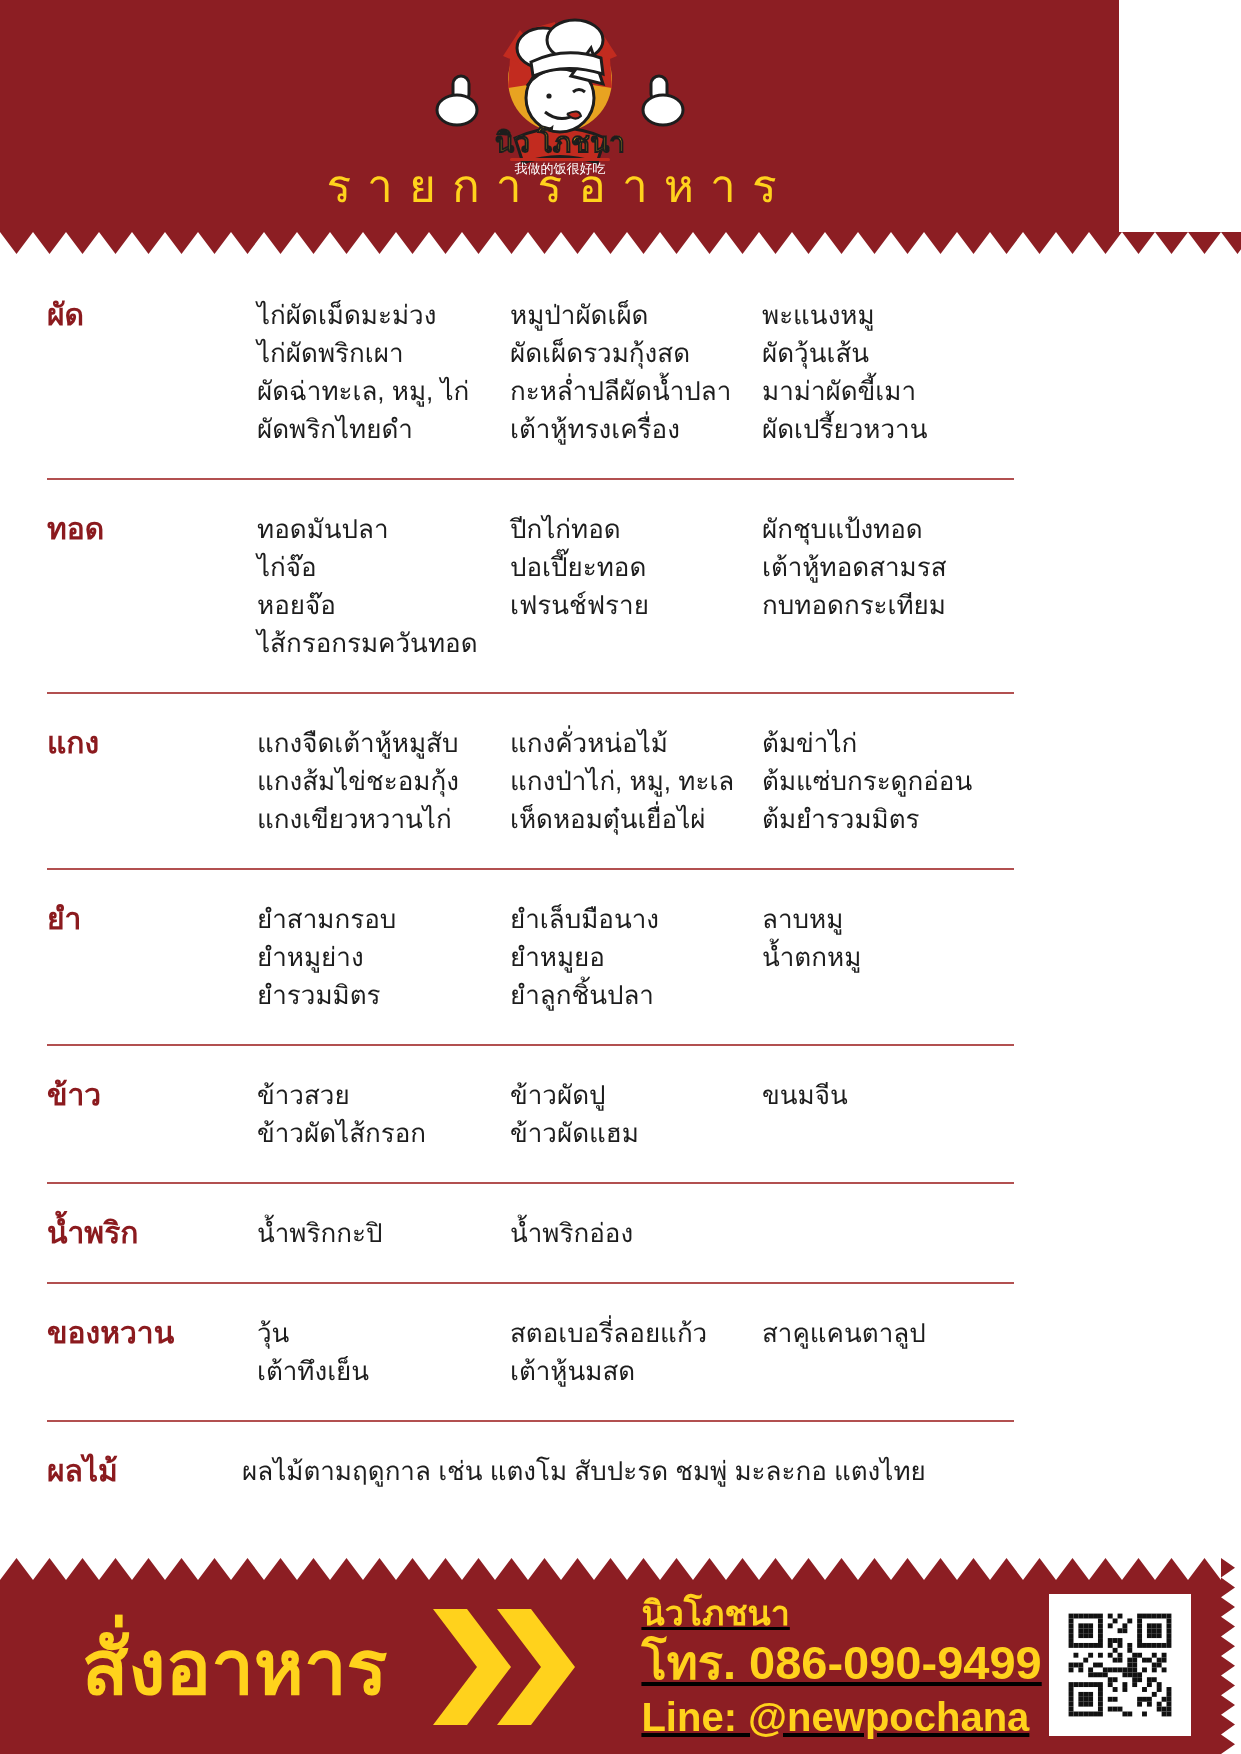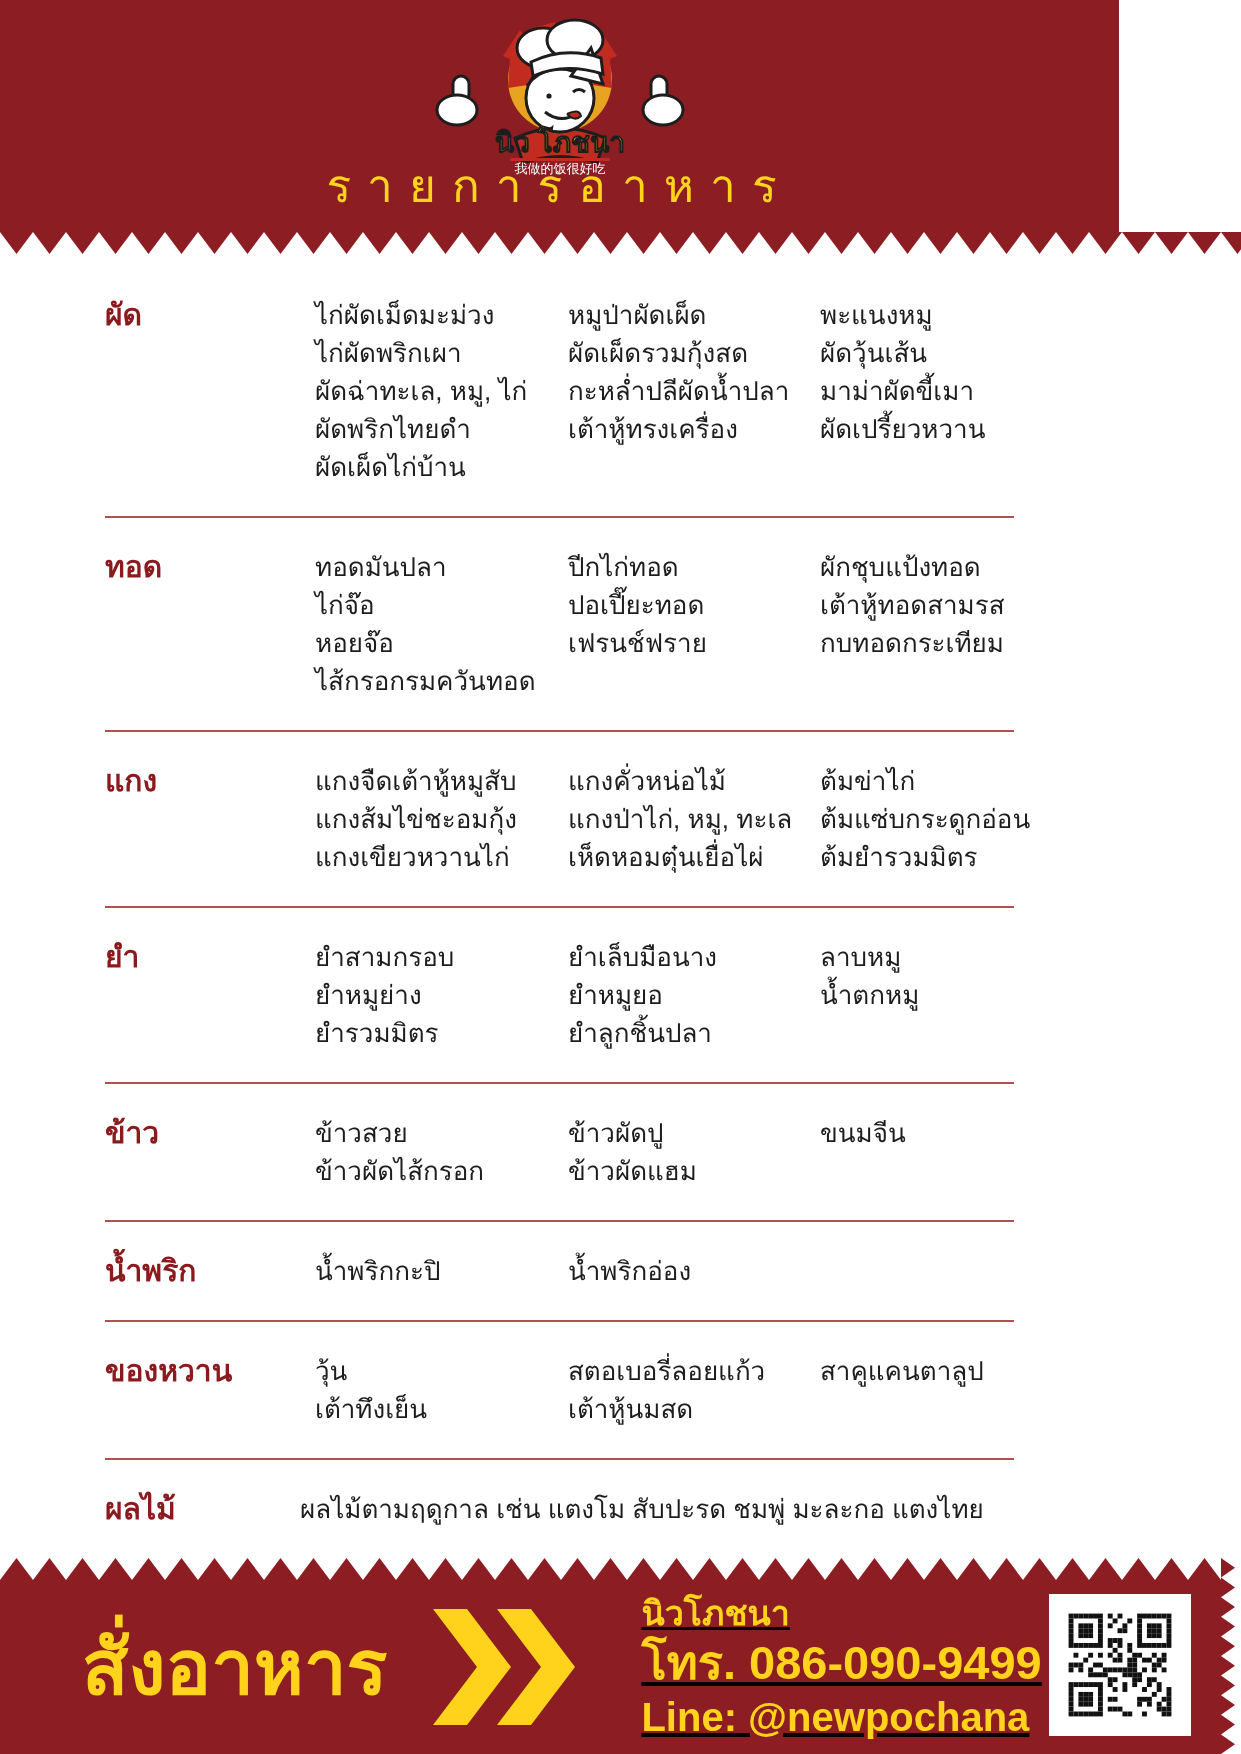--- a/index.html
+++ b/index.html
@@ -8,21 +8,21 @@
   .page { position:relative; width:1119px; height:1754px; background:#fff; }
 
   
   .header-red { position:relative; width:100%; height:232px; background:#8C1E23; }
   .logo { position:absolute; left:50%; top:18px; transform:translateX(-50%); }
   .header-title { position:absolute; bottom:10px; width:100%; text-align:center;
     color:#FFD21C; font-size:46px; font-weight:normal; letter-spacing:16px; }
   .zigzag-strip { display:block; width:1241px; height:22px; }
 
   
-  .menu { padding:12px 105px 0 105px; }
+  .menu { padding:12px 105px 0 47px; }
   .section { display:grid; grid-template-columns:195px 253px 252px 1fr;
              padding:30px 0; align-items:start; }
   .section-label { color:#8B1A1E; font-size:30px; font-weight:bold; line-height:38px; }
   .col { display:flex; flex-direction:column;margin-left:15px; }
   .menu-item { color:#1D1D1D; font-size:26px; line-height:38px; white-space:nowrap; }
   .section-note { grid-column:2 / 5; color:#1D1D1D; font-size:26px; line-height:38px; }
   .divider { border:0; border-top:2px solid #B25050; }
 
   
   .footer { position:absolute; left:0; bottom:0; width:1241px; height:196px; }
@@ -95,21 +95,20 @@
     </svg>
 
   <div class="menu" id="menu-sections">
       <div class="section">
         <div class="section-label">ผัด</div>
         <div class="col">
           <div class="menu-item">ไก่ผัดเม็ดมะม่วง</div>
           <div class="menu-item">ไก่ผัดพริกเผา</div>
           <div class="menu-item">ผัดฉ่าทะเล, หมู, ไก่</div>
           <div class="menu-item">ผัดพริกไทยดำ</div>
-          <div class="menu-item">ผัดเผ็ดไก่บ้าน</div>
         </div>
         <div class="col">
           <div class="menu-item">หมูป่าผัดเผ็ด</div>
           <div class="menu-item">ผัดเผ็ดรวมกุ้งสด</div>
           <div class="menu-item">กะหล่ำปลีผัดน้ำปลา</div>
           <div class="menu-item">เต้าหู้ทรงเครื่อง</div>
         </div>
         <div class="col">
           <div class="menu-item">พะแนงหมู</div>
           <div class="menu-item">ผัดวุ้นเส้น</div>

